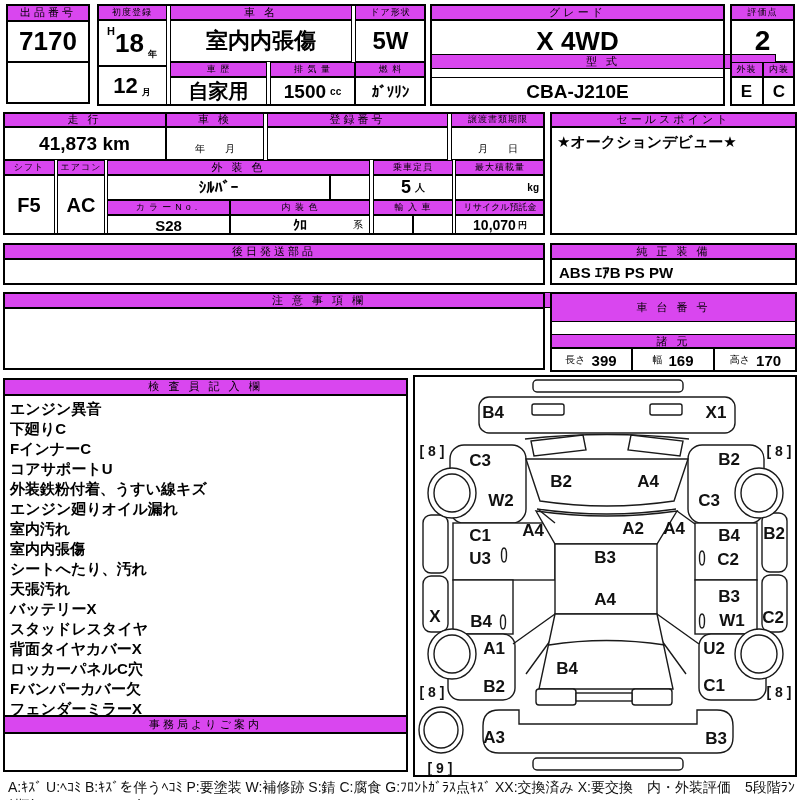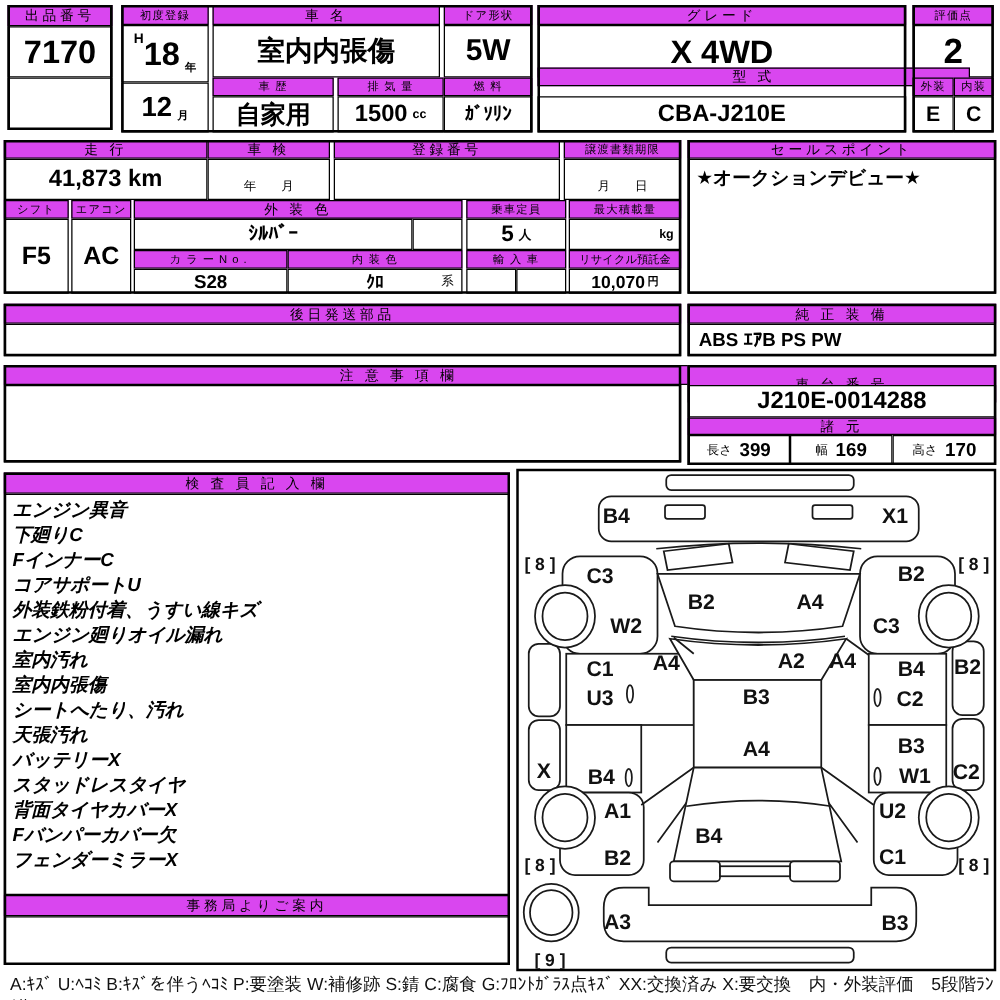--- a/index.html
+++ b/index.html
@@ -8,21 +8,21 @@
   .c{position:absolute;box-sizing:border-box;border:1px solid #000;background:#fff;
      display:flex;align-items:center;justify-content:center;overflow:hidden;white-space:nowrap;}
   .h{background:#d946ef;font-size:11px;letter-spacing:3px;font-weight:normal;}
   .hs{font-size:9px;letter-spacing:1px;}
   .v{font-weight:bold;}
   .ph{font-weight:normal;font-size:10px;align-items:flex-end;padding-bottom:3px;}
   .left{justify-content:flex-start;padding-left:8px;}
   .unit{font-size:10px;font-weight:bold;margin-left:4px;}
   .outline{position:absolute;box-sizing:border-box;border:2px solid #000;background:transparent;pointer-events:none;z-index:5;}
   .lines{flex-direction:column;align-items:flex-start;justify-content:flex-start;padding:3px 0 0 6px;}
-  .lines div{font-weight:bold;font-size:15px;line-height:20px;font-style:italic;}
+  .lines div{font-weight:bold;font-size:15px;line-height:20px;}
   svg text{font-family:"Liberation Sans","DejaVu Sans",sans-serif;font-weight:bold;
            font-size:17px;fill:#111;text-anchor:middle;}
   svg text.sm{font-size:14px;}
   svg .s{fill:#fff;stroke:#1a1a1a;stroke-width:1.4;}
   svg .ln{fill:none;stroke:#1a1a1a;stroke-width:1.4;}
   #footer{position:absolute;left:8px;top:779px;width:788px;font-size:14px;color:#111;}
 </style>
 </head>
 <body>
 
@@ -133,21 +133,20 @@
   <div class="c h" style="left:3px;top:243px;width:542px;height:16px">後日発送部品</div>
   <div class="c" style="left:3px;top:259px;width:542px;height:26px"></div>
 
   <div class="c h" style="left:550px;top:243px;width:247px;height:16px">純 正 装 備</div>
   <div class="c v left" style="left:550px;top:259px;width:247px;height:26px;font-size:15px">ABS ｴｱB PS PW</div>
 
   <div class="c h" style="left:3px;top:292px;width:632px;height:16px">注 意 事 項 欄</div>
   <div class="c" style="left:3px;top:308px;width:542px;height:62px"></div>
 
   <div class="c h" style="left:550px;top:292px;width:247px;height:30px">車 台 番 号</div>
-  <div class="c v" style="left:550px;top:308px;width:247px;height:26px;font-size:19px">J210E-0014288</div>
   <div class="c h" style="left:550px;top:334px;width:247px;height:14px">諸 元</div>
   <div class="c" style="left:550px;top:348px;width:82px;height:24px">
     <span style="font-size:10px;margin-right:6px">長さ</span>
     <span style="font-size:15px;font-weight:bold">399</span>
   </div>
   <div class="c" style="left:632px;top:348px;width:82px;height:24px">
     <span style="font-size:10px;margin-right:6px">幅</span>
     <span style="font-size:15px;font-weight:bold">169</span>
   </div>
   <div class="c" style="left:714px;top:348px;width:83px;height:24px">
@@ -163,20 +162,21 @@
     <div>コアサポートU</div>
     <div>外装鉄粉付着、うすい線キズ</div>
     <div>エンジン廻りオイル漏れ</div>
     <div>室内汚れ</div>
     <div>室内内張傷</div>
     <div>シートへたり、汚れ</div>
     <div>天張汚れ</div>
     <div>バッテリーX</div>
     <div>スタッドレスタイヤ</div>
     <div>背面タイヤカバーX</div>
+    <div>ロッカーパネルC穴</div>
     <div>Fバンパーカバー欠</div>
     <div>フェンダーミラーX</div>
   </div>
   <div class="c h" style="left:3px;top:716px;width:405px;height:17px">事務局よりご案内</div>
   <div class="c" style="left:3px;top:733px;width:405px;height:39px"></div>
 
   <div style="position:absolute;left:413px;top:375px;width:384px;height:402px;box-sizing:border-box;border:2px solid #000;background:#fff">
     <svg width="380" height="398" viewBox="0 0 380 398">
 
       <rect class="s" x="8" y="138" width="25" height="58" rx="8"></rect>

